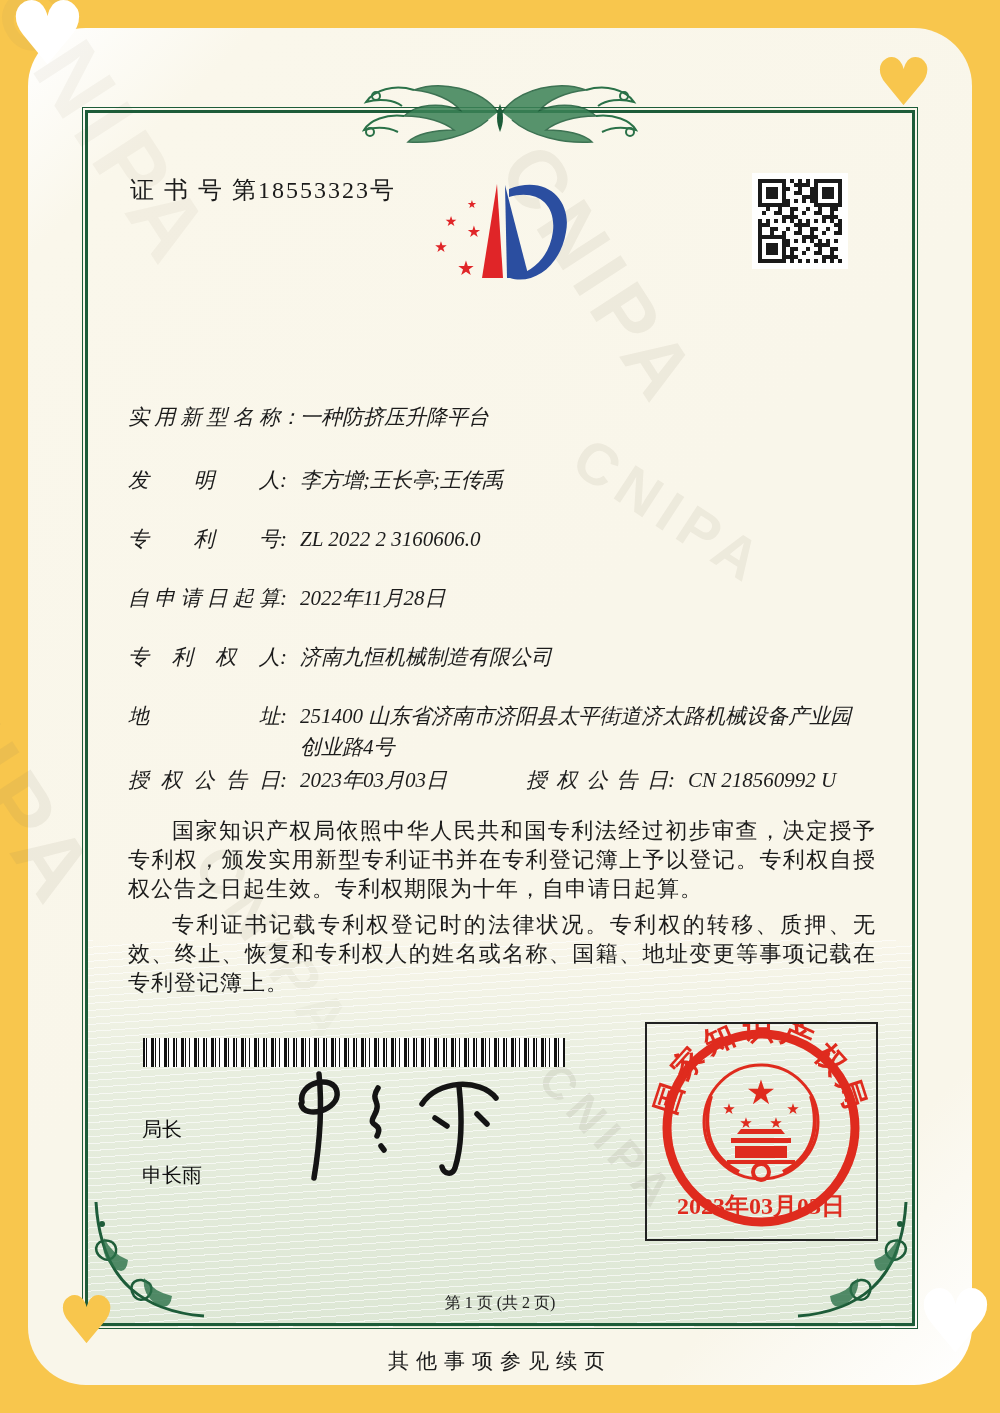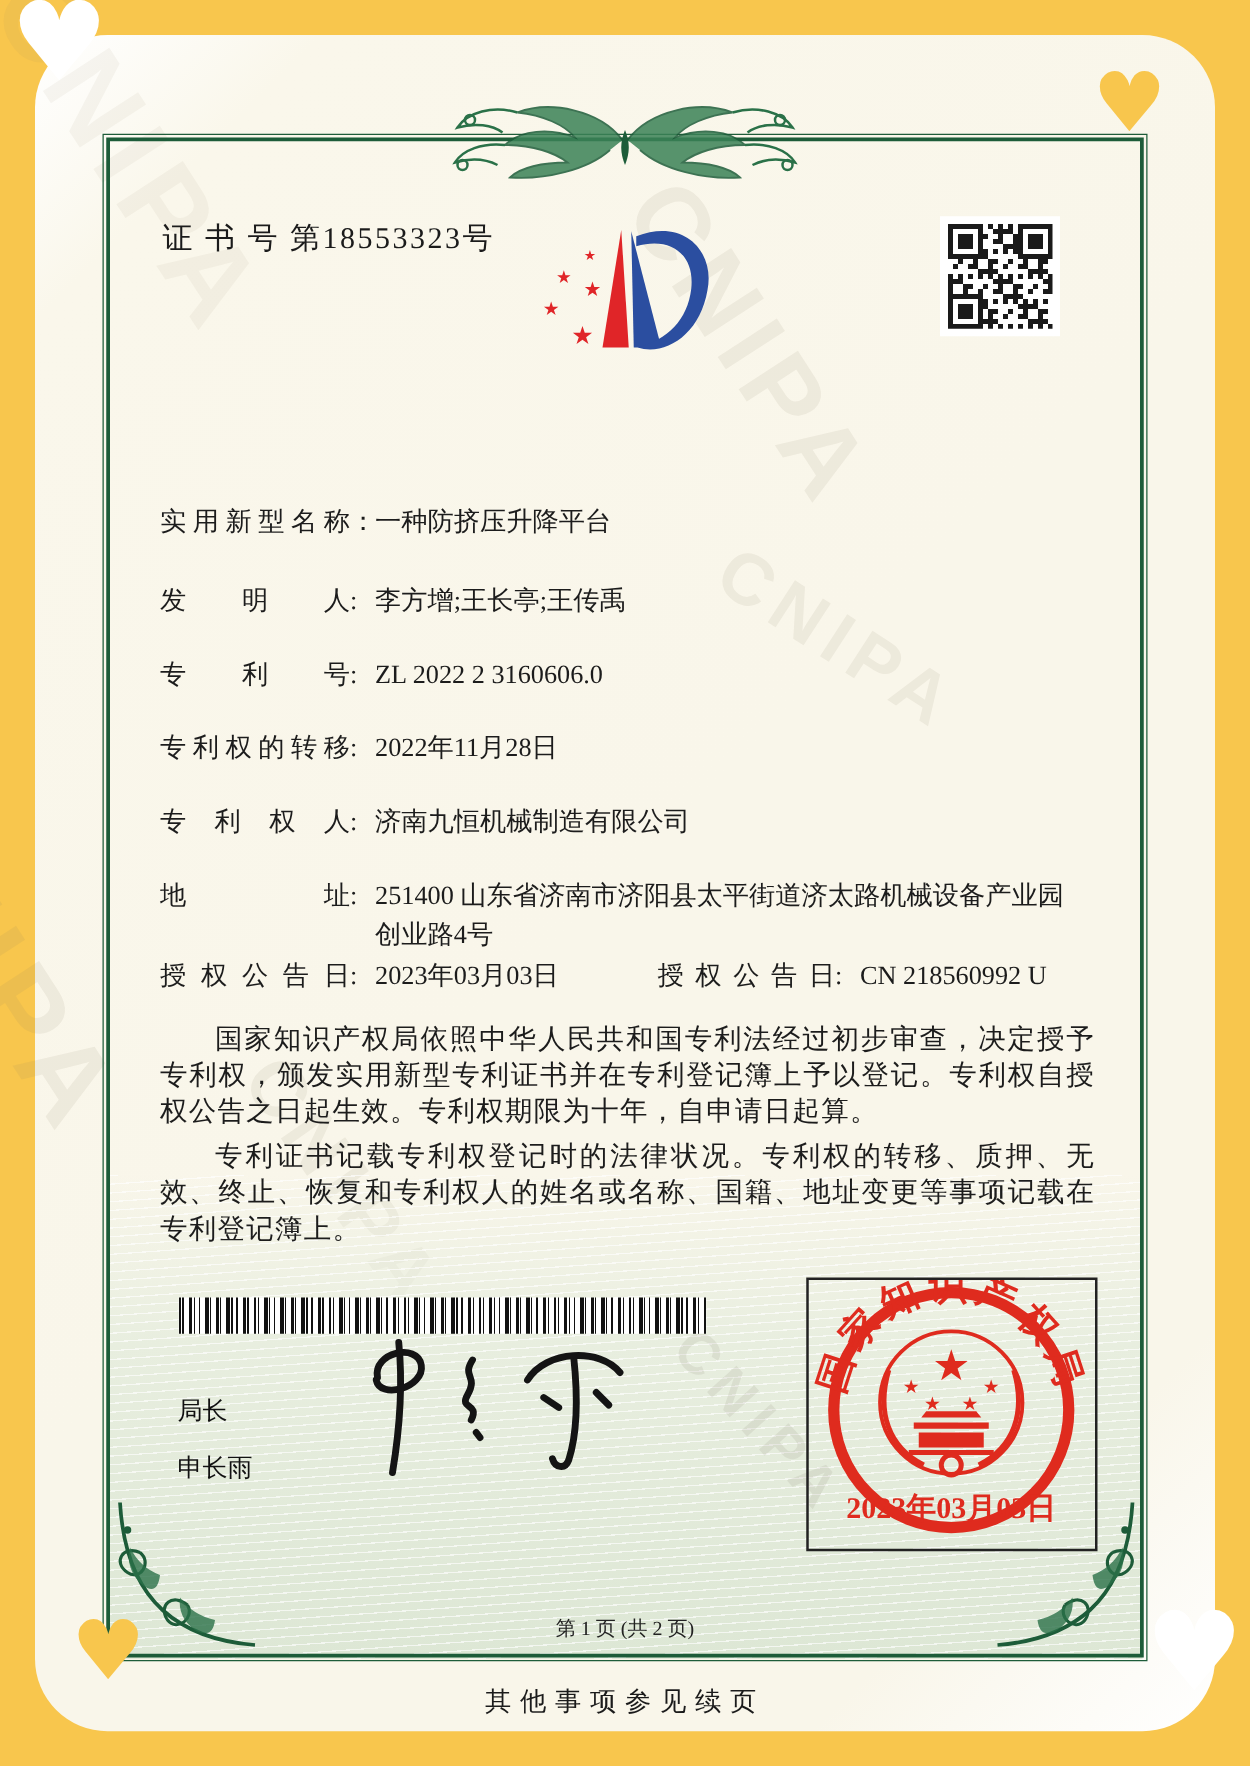--- a/index.html
+++ b/index.html
@@ -37,21 +37,21 @@
   }
   .cert-no{position:absolute;left:130px;top:174px;font-size:24px;letter-spacing:2px;color:#1b1b1b;}
   .logo{position:absolute;left:424px;top:174px;}
   .qrbox{position:absolute;left:752px;top:173px;width:96px;height:96px;background:#fff;
          display:flex;align-items:center;justify-content:center;}
   .title{
     position:absolute;left:0;top:308px;width:100%;text-align:center;
     font-size:47px;font-weight:bold;letter-spacing:9px;color:#111;
   }
   .fields{position:absolute;left:128px;top:402px;width:770px;color:#1c1c1c;}
-  .frow{display:flex;font-size:21px;line-height:30px;margin-bottom:29px;align-items:flex-start;}
+  .frow{display:flex;font-size:21px;line-height:30px;margin-bottom:29px;align-items:flex-start;font-style:italic;}
   .flabel{display:inline-block;width:152px;text-align:justify;text-align-last:justify;flex:none;}
   .fsep{flex:none;width:20px;}
   .fvalue{flex:none;}
   .fvalue.addr{width:552px;line-height:31px;}
   .grant-val{flex:none;width:226px;}
   .flabel2{display:inline-block;width:142px;text-align:justify;text-align-last:justify;flex:none;}
   .paras{position:absolute;left:128px;top:816px;width:748px;font-size:22px;line-height:29px;
          color:#1c1c1c;text-align:justify;letter-spacing:1px;}
   .paras p{margin:0 0 7px 0;text-indent:2em;}
   .barcode{
@@ -392,21 +392,21 @@
       <span class="flabel">发明人</span>
       <span class="fsep">:</span>
       <span class="fvalue">李方增;王长亭;王传禹</span>
     </div>
     <div class="frow">
       <span class="flabel">专利号</span>
       <span class="fsep">:</span>
       <span class="fvalue">ZL 2022 2 3160606.0</span>
     </div>
     <div class="frow">
-      <span class="flabel">专利权的转移</span>
+      <span class="flabel">自申请日起算</span>
       <span class="fsep">:</span>
       <span class="fvalue">2022年11月28日</span>
     </div>
     <div class="frow">
       <span class="flabel">专利权人</span>
       <span class="fsep">:</span>
       <span class="fvalue">济南九恒机械制造有限公司</span>
     </div>
     <div class="frow" style="margin-bottom:2px;">
       <span class="flabel">地址</span>

